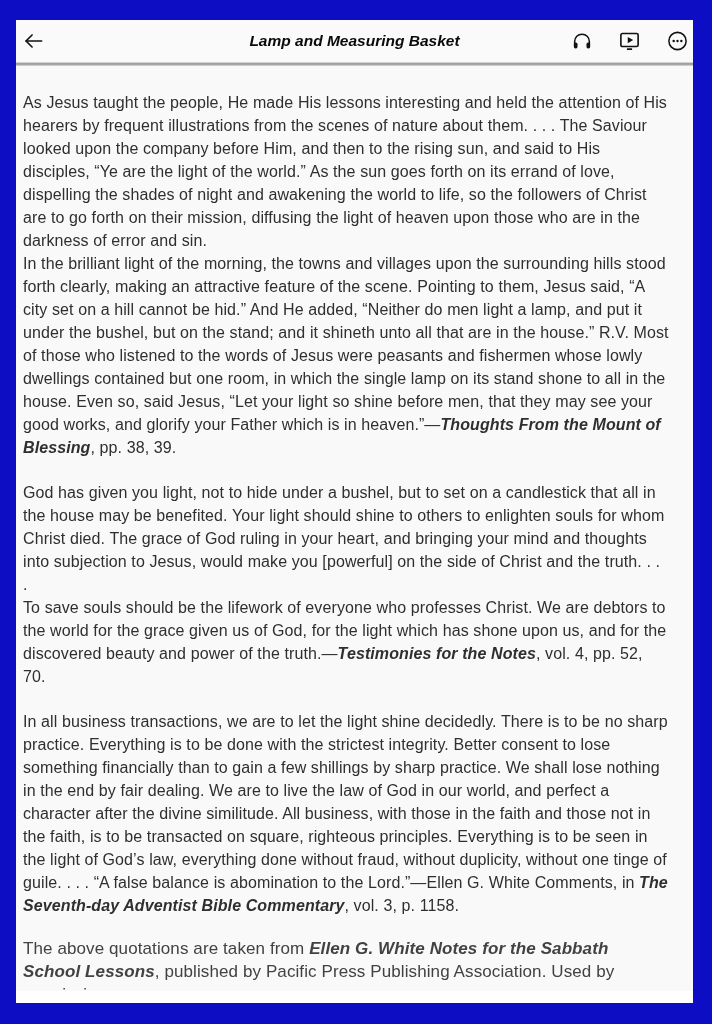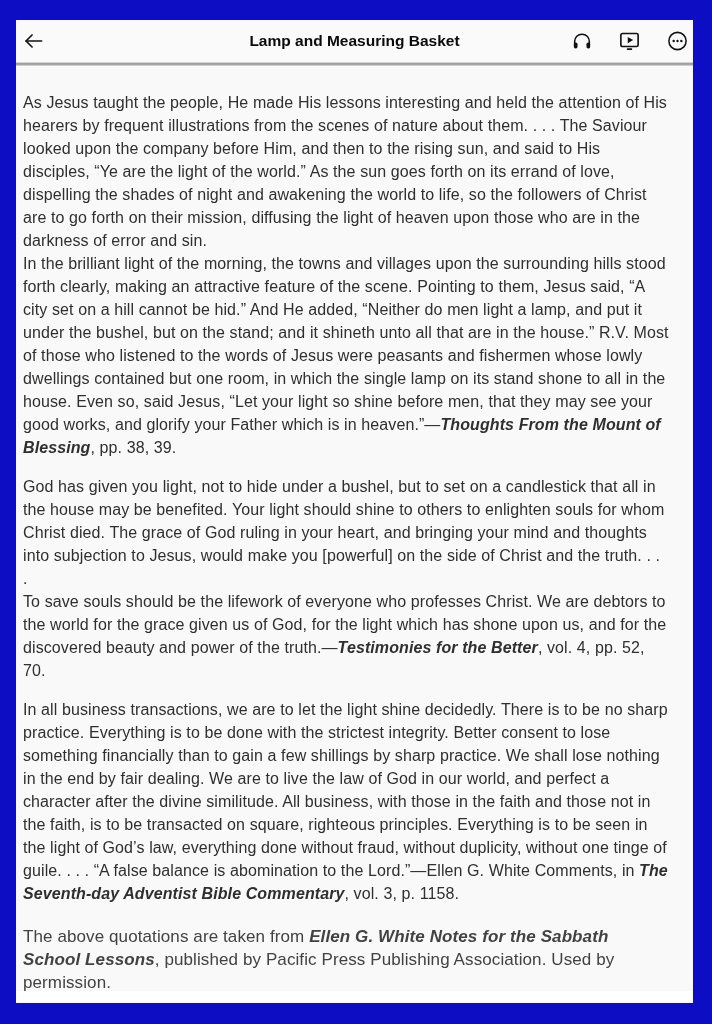--- a/index.html
+++ b/index.html
@@ -28,40 +28,40 @@
     flex:0 0 42px;height:42px;background:var(--header-bg);
     position:relative;display:flex;align-items:center;
   }
   .back-btn{
     position:absolute;left:2px;top:50%;transform:translateY(-50%);
     background:none;border:none;padding:4px;cursor:pointer;line-height:0;
   }
   .page-title{
     position:absolute;left:60px;right:60px;text-align:center;
     font-size:15.5px;font-weight:bold;color:var(--title);
-    white-space:nowrap;overflow:hidden;
+    white-space:nowrap;overflow:hidden;font-style:italic;
   }
   .header-actions{
     position:absolute;right:2px;top:50%;transform:translateY(-50%);
     display:flex;align-items:center;gap:21px;
   }
   .icon-btn{background:none;border:none;padding:2px;cursor:pointer;line-height:0;}
   .icon-btn svg, .back-btn svg{display:block;}
   .header-divider{
     flex:0 0 4px;height:4px;
     background:linear-gradient(to bottom,#ededed,#9b9b9b 40%,#a9a9a9 70%,#e6e6e6);
   }
   .reader{
     flex:1 1 auto;overflow:hidden;
     padding:25px 24px 0 7px;
     font-size:16px;line-height:23px;color:var(--text);
     letter-spacing:0.1px;
   }
   .reader p{margin:0;}
-  .reader p.gap{margin-top:16px;}
+  .reader p.gap{margin-top:22px;}
   .reader em{font-style:italic;font-weight:bold;}
   .footnote{
     margin-top:20px;
     font-size:17px;line-height:23px;color:var(--footnote);
   }
   .bottom-strip{
     flex:0 0 12px;height:12px;background:#ffffff;
   }
 </style>
 </head>
@@ -113,19 +113,19 @@
     </div>
   </header>
 
   <div class="header-divider"></div>
 
   <main class="reader">
 
     <p><span>As Jesus taught the people, He made His lessons interesting and held the attention of His hearers by frequent illustrations from the scenes of nature about them. . . . The Saviour looked upon the company before Him, and then to the rising sun, and said to His disciples, “Ye are the light of the world.” As the sun goes forth on its errand of love, dispelling the shades of night and awakening the world to life, so the followers of Christ are to go forth on their mission, diffusing the light of heaven upon those who are in the darkness of error and sin.</span></p>
       <p><span>In the brilliant light of the morning, the towns and villages upon the surrounding hills stood forth clearly, making an attractive feature of the scene. Pointing to them, Jesus said, “A city set on a hill cannot be hid.” And He added, “Neither do men light a lamp, and put it under the bushel, but on the stand; and it shineth unto all that are in the house.” R.V. Most of those who listened to the words of Jesus were peasants and fishermen whose lowly dwellings contained but one room, in which the single lamp on its stand shone to all in the house. Even so, said Jesus, “Let your light so shine before men, that they may see your good works, and glorify your Father which is in heaven.”—</span><em>Thoughts From the Mount of Blessing</em><span>, pp. 38, 39.</span></p>
       <p class="gap"><span>God has given you light, not to hide under a bushel, but to set on a candlestick that all in the house may be benefited. Your light should shine to others to enlighten souls for whom Christ died. The grace of God ruling in your heart, and bringing your mind and thoughts into subjection to Jesus, would make you [powerful] on the side of Christ and the truth. . . .</span></p>
-      <p><span>To save souls should be the lifework of everyone who professes Christ. We are debtors to the world for the grace given us of God, for the light which has shone upon us, and for the discovered beauty and power of the truth.—</span><em>Testimonies for the Better</em><span>, vol. 4, pp. 52, 70.</span></p>
+      <p><span>To save souls should be the lifework of everyone who professes Christ. We are debtors to the world for the grace given us of God, for the light which has shone upon us, and for the discovered beauty and power of the truth.—</span><em>Testimonies for the Notes</em><span>, vol. 4, pp. 52, 70.</span></p>
       <p class="gap"><span>In all business transactions, we are to let the light shine decidedly. There is to be no sharp practice. Everything is to be done with the strictest integrity. Better consent to lose something financially than to gain a few shillings by sharp practice. We shall lose nothing in the end by fair dealing. We are to live the law of God in our world, and perfect a character after the divine similitude. All business, with those in the faith and those not in the faith, is to be transacted on square, righteous principles. Everything is to be seen in the light of God’s law, everything done without fraud, without duplicity, without one tinge of guile. . . . “A false balance is abomination to the Lord.”—Ellen G. White Comments, in </span><em>The Seventh-day Adventist Bible Commentary</em><span>, vol. 3, p. 1158.</span></p>
       <div class="footnote"><span>The above quotations are taken from </span><em>Ellen G. White Notes for the Sabbath School Lessons</em><span>, published by Pacific Press Publishing Association. Used by permission.</span></div>
   </main>
 
   <div class="bottom-strip"></div>
 </div>
 
 </body></html>

